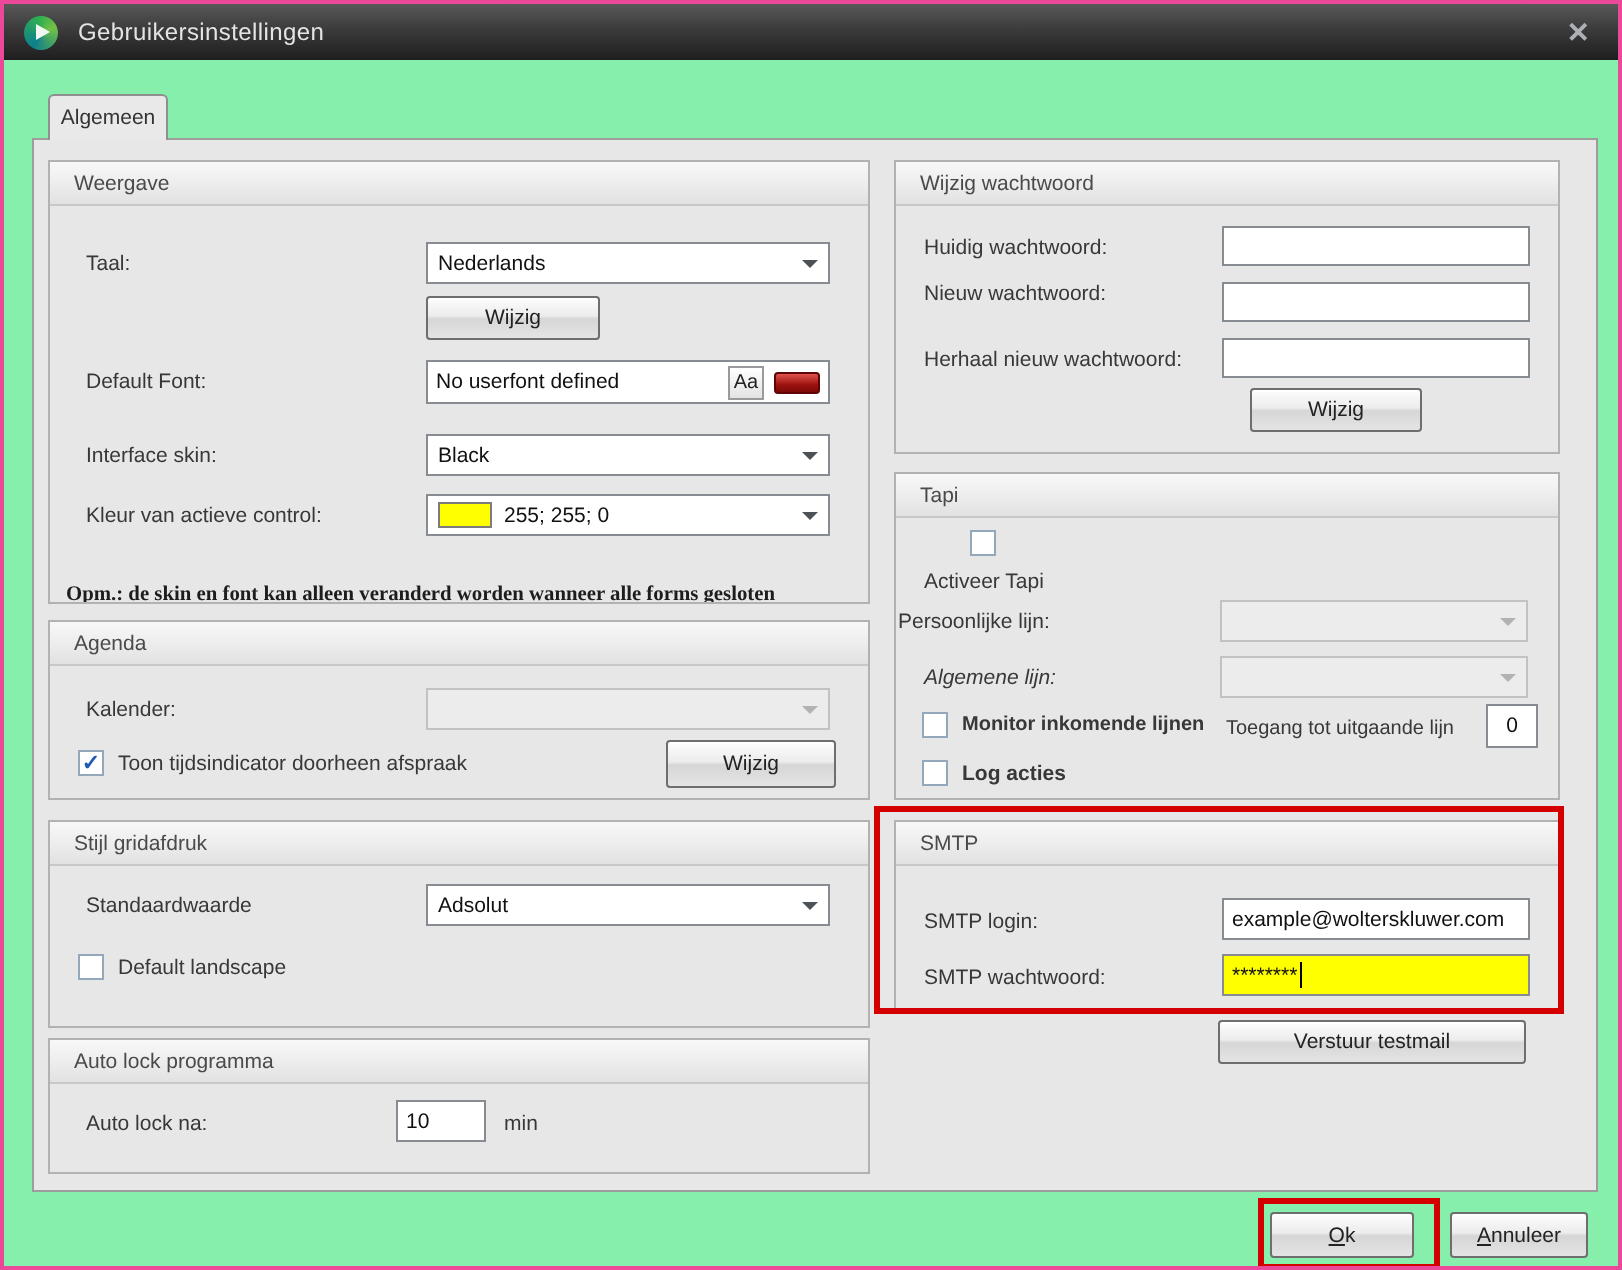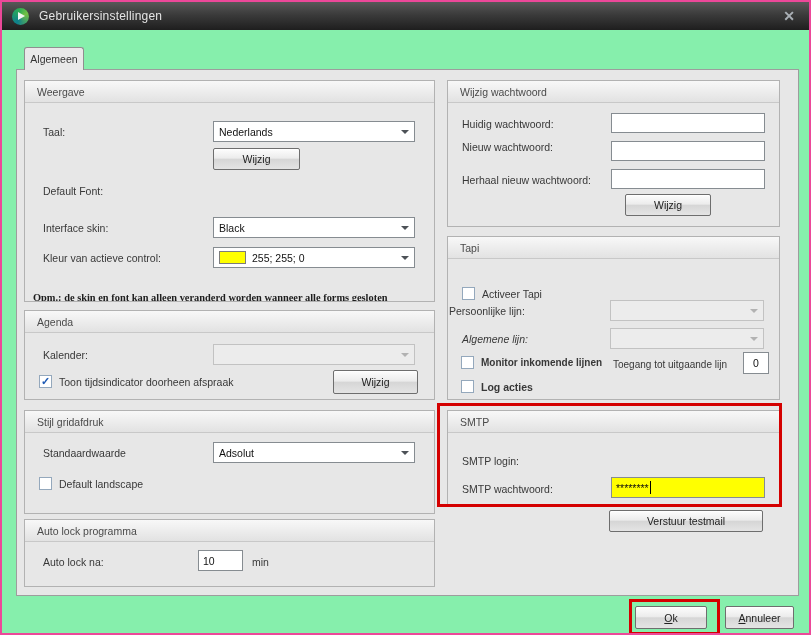--- a/index.html
+++ b/index.html
@@ -86,20 +86,25 @@
     </div>
     <span class="lbl" style="left:18px; top:45px;">Taal:</span>
     <div class="combo" style="left:188px; top:40px; width:202px; height:21px;">
       <span class="val">Nederlands</span>
       <span class="arrow"></span>
     </div>
     <div class="btn" style="left:188px; top:67px; width:87px; height:22px;">
       <span>Wijzig</span>
     </div>
     <span class="lbl" style="left:18px; top:104px;">Default Font:</span>
+    <div class="inp" style="left:188px; top:99px; width:202px; height:22px;">
+      <span class="val" style="flex:1;">No userfont defined</span>
+      <span class="mini-aa">Aa</span>
+      <span class="red-pill"></span>
+    </div>
     <span class="lbl" style="left:18px; top:141px;">Interface skin:</span>
     <div class="combo" style="left:188px; top:136px; width:202px; height:21px;">
       <span class="val">Black</span>
       <span class="arrow"></span>
     </div>
     <span class="lbl" style="left:18px; top:171px;">Kleur van actieve control:</span>
     <div class="combo" style="left:188px; top:166px; width:202px; height:21px;">
       <span class="swatch" style="background-color: rgb(255, 255, 0);"></span>
       <span class="val">255; 255; 0</span>
       <span class="arrow"></span>
@@ -163,21 +168,21 @@
     <div class="inp" style="left:163px; top:88px; width:154px; height:20px;"></div>
     <div class="btn" style="left:177px; top:113px; width:86px; height:22px;">
       <span>Wijzig</span>
     </div>
   </div>
 
   <div class="grp" style="left:445px; top:234px; width:333px; height:164px;">
     <div class="grp-hd">
       <span>Tapi</span>
     </div>
-    <div class="cbrow" style="left:14px; top:50px;">
+    <div class="cbrow" style="left:14px; top:28px;flex-direction:column;">
       <span class="cb"></span>
       <span>Activeer Tapi</span>
     </div>
     <span class="lbl" style="left:1px; top:68px;">Persoonlijke lijn:</span>
     <div class="combo disabled" style="left:162px; top:63px; width:154px; height:21px;">
       <span class="val"></span>
       <span class="arrow"></span>
     </div>
     <span class="lbl" style="left:14px; top:96px;font-style:italic;">Algemene lijn:</span>
     <div class="combo disabled" style="left:162px; top:91px; width:154px; height:21px;">
@@ -196,20 +201,23 @@
       <span class="cb"></span>
       <span class="bold">Log acties</span>
     </div>
   </div>
 
   <div class="grp" style="left:445px; top:408px; width:333px; height:97px;">
     <div class="grp-hd">
       <span>SMTP</span>
     </div>
     <span class="lbl" style="left:14px; top:44px;text-align:center;">SMTP login:</span>
+    <div class="inp" style="left:163px; top:38px; width:154px; height:21px;">
+      <span class="val" style="flex:1;">example@wolterskluwer.com</span>
+    </div>
     <span class="lbl" style="left:14px; top:72px;">SMTP wachtwoord:</span>
     <div class="inp yellow" style="left:163px; top:66px; width:154px; height:21px;">
       <span>********</span>
       <span class="caret"></span>
     </div>
   </div>
   <div class="hl" style="left: 435px; top: 401px; width: 345px; height: 104px; border-color: rgb(212, 0, 0);"></div>
 
   <div class="btn" style="left:607px; top:508px; width:154px; height:22px;">
     <span>Verstuur testmail</span>

